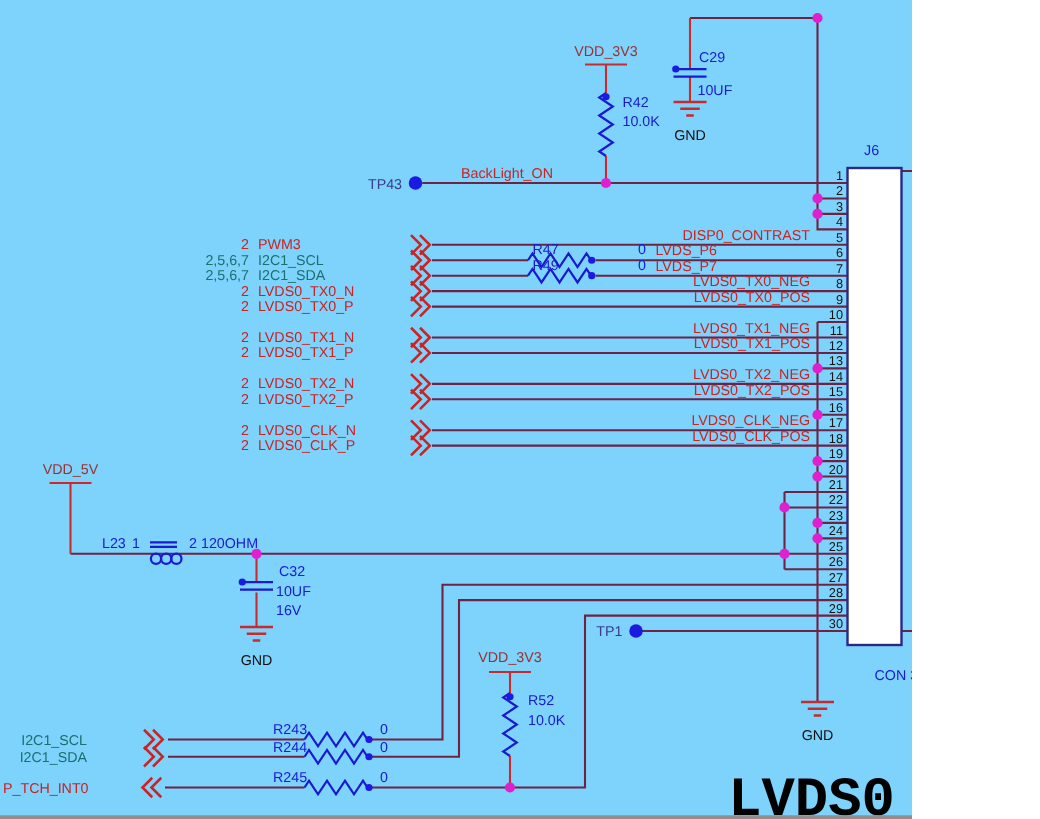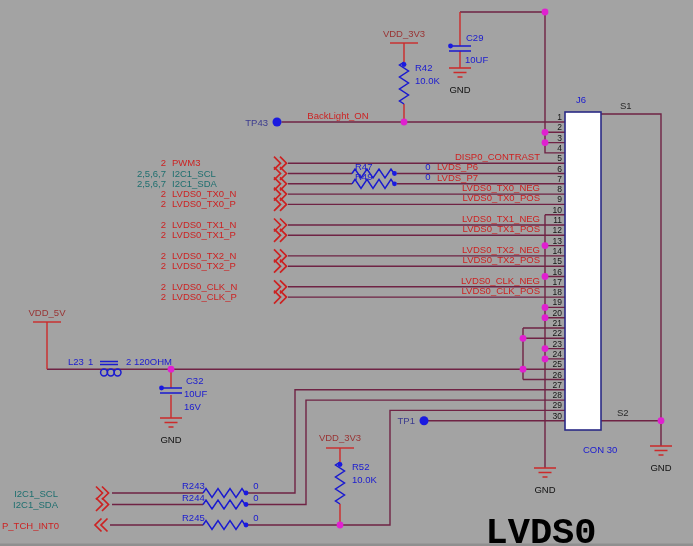--- a/index.html
+++ b/index.html
@@ -1,16 +1,16 @@
 <!DOCTYPE html>
 <html><head>
 <meta charset="utf-8">
 <style>
   html,body{margin:0;padding:0;background:#fff;}
-  #page{position:relative;width:693px;height:546px;background:#a3a3a3;overflow:hidden;
+  #page{position:relative;width:608px;height:546px;background:#7dd3fc;overflow:hidden;
         font-family:"Liberation Sans",sans-serif;text-align:center;}
   svg text{font-family:"Liberation Sans",sans-serif;font-size:9.5px;fill:#111;}
   .w{stroke:#6f2344;stroke-width:1.4;fill:none;}
   .pw{stroke:#cc2a2a;stroke-width:1.4;fill:none;}
   .bl{stroke:#1a1ad0;stroke-width:1.5;fill:none;}
   .nv{stroke:#2a2a85;stroke-width:1.6;fill:#ffffff;}
   .gndp{stroke:#cc2a2a;stroke-width:1.7;fill:none;}
   .chev{stroke:#cc2222;stroke-width:1.7;fill:none;}
   .jd{fill:#e020d0;stroke:none;}
   .pd{fill:#1a1ae0;stroke:none;}

